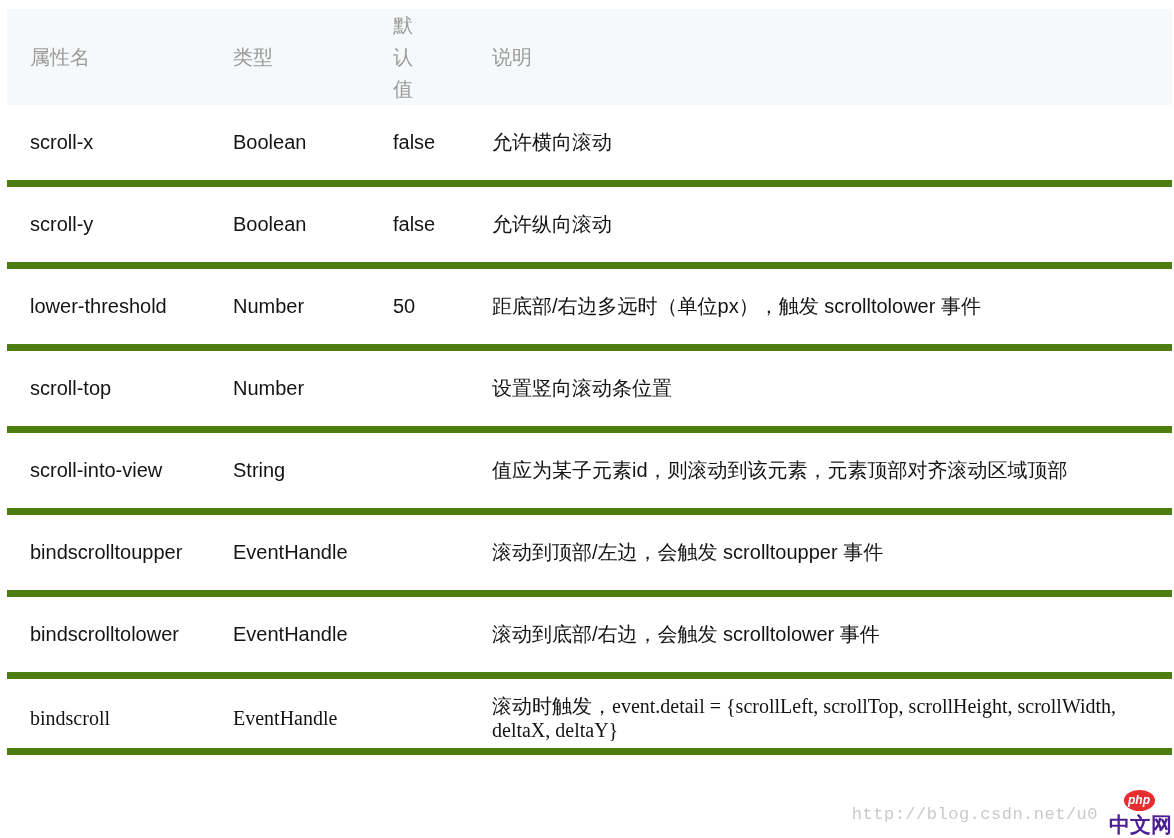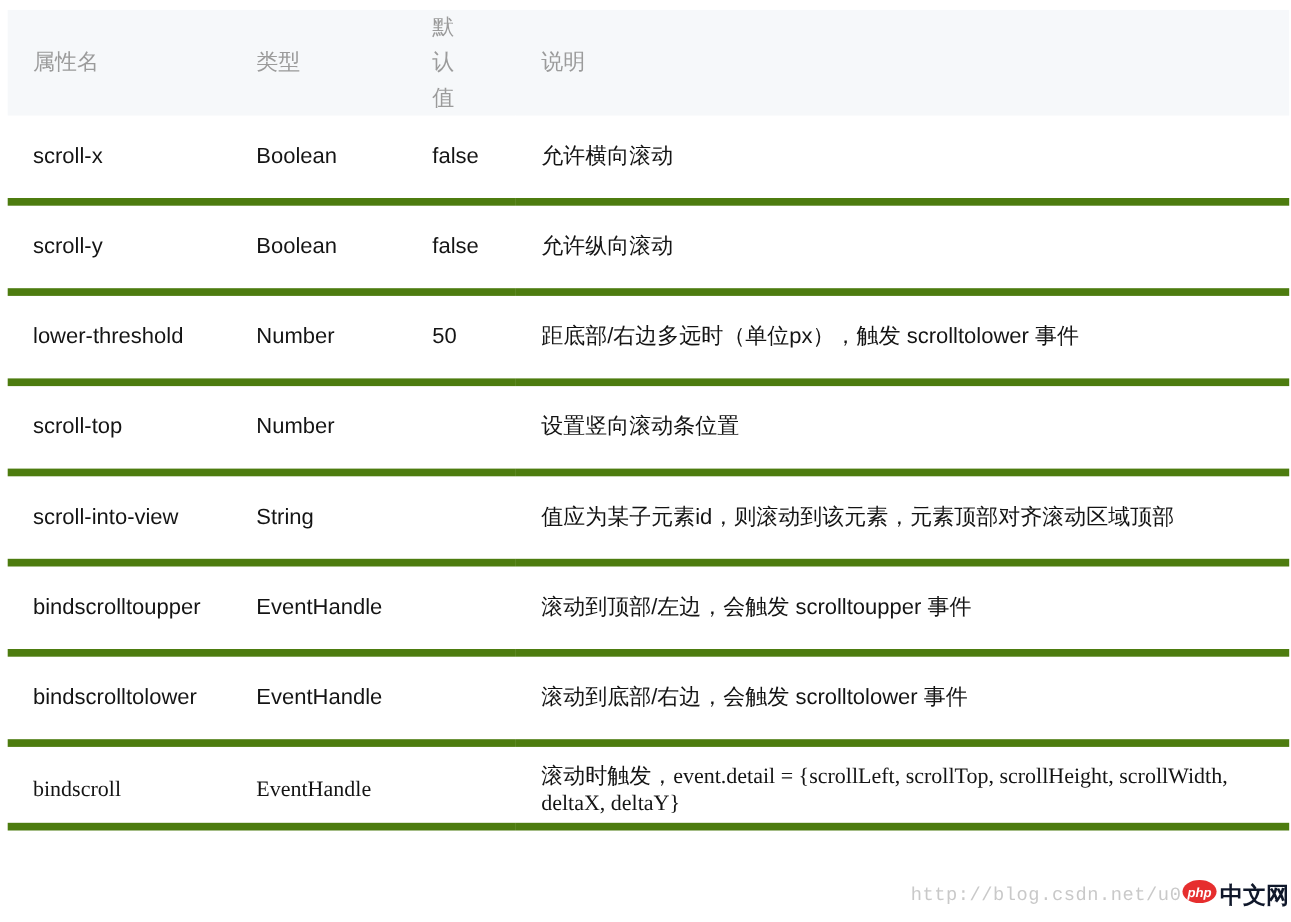--- a/index.html
+++ b/index.html
@@ -71,40 +71,41 @@
     white-space: nowrap;
   }
   .wm-url {
     font-family: "Liberation Mono", "DejaVu Sans Mono", monospace;
     font-size: 17px;
     color: #c9c9c9;
     letter-spacing: 0.5px;
   }
   .wm-logo {
     display: inline-flex;
-    align-items: flex-start;
-    margin-left: 1px;
+    align-items: center;
+    margin-left: 8px;
+    flex-direction: column;
   }
   .wm-php {
     display: inline-flex;
     align-items: center;
     justify-content: center;
     width: 31px;
     height: 21px;
     border-radius: 50%;
     background: #e62e2e;
     color: #ffffff;
     font-size: 12px;
     font-weight: bold;
     font-style: italic;
     line-height: 1;
   }
   .wm-cn {
     margin-left: 3px;
-    color: #0f172a;
+    color: #4c1d95;
     font-size: 21px;
     font-weight: bold;
     letter-spacing: 0px;
   }
 </style>
 </head>
 <body>
 
 <div class="page">
   <div class="table-wrap">

